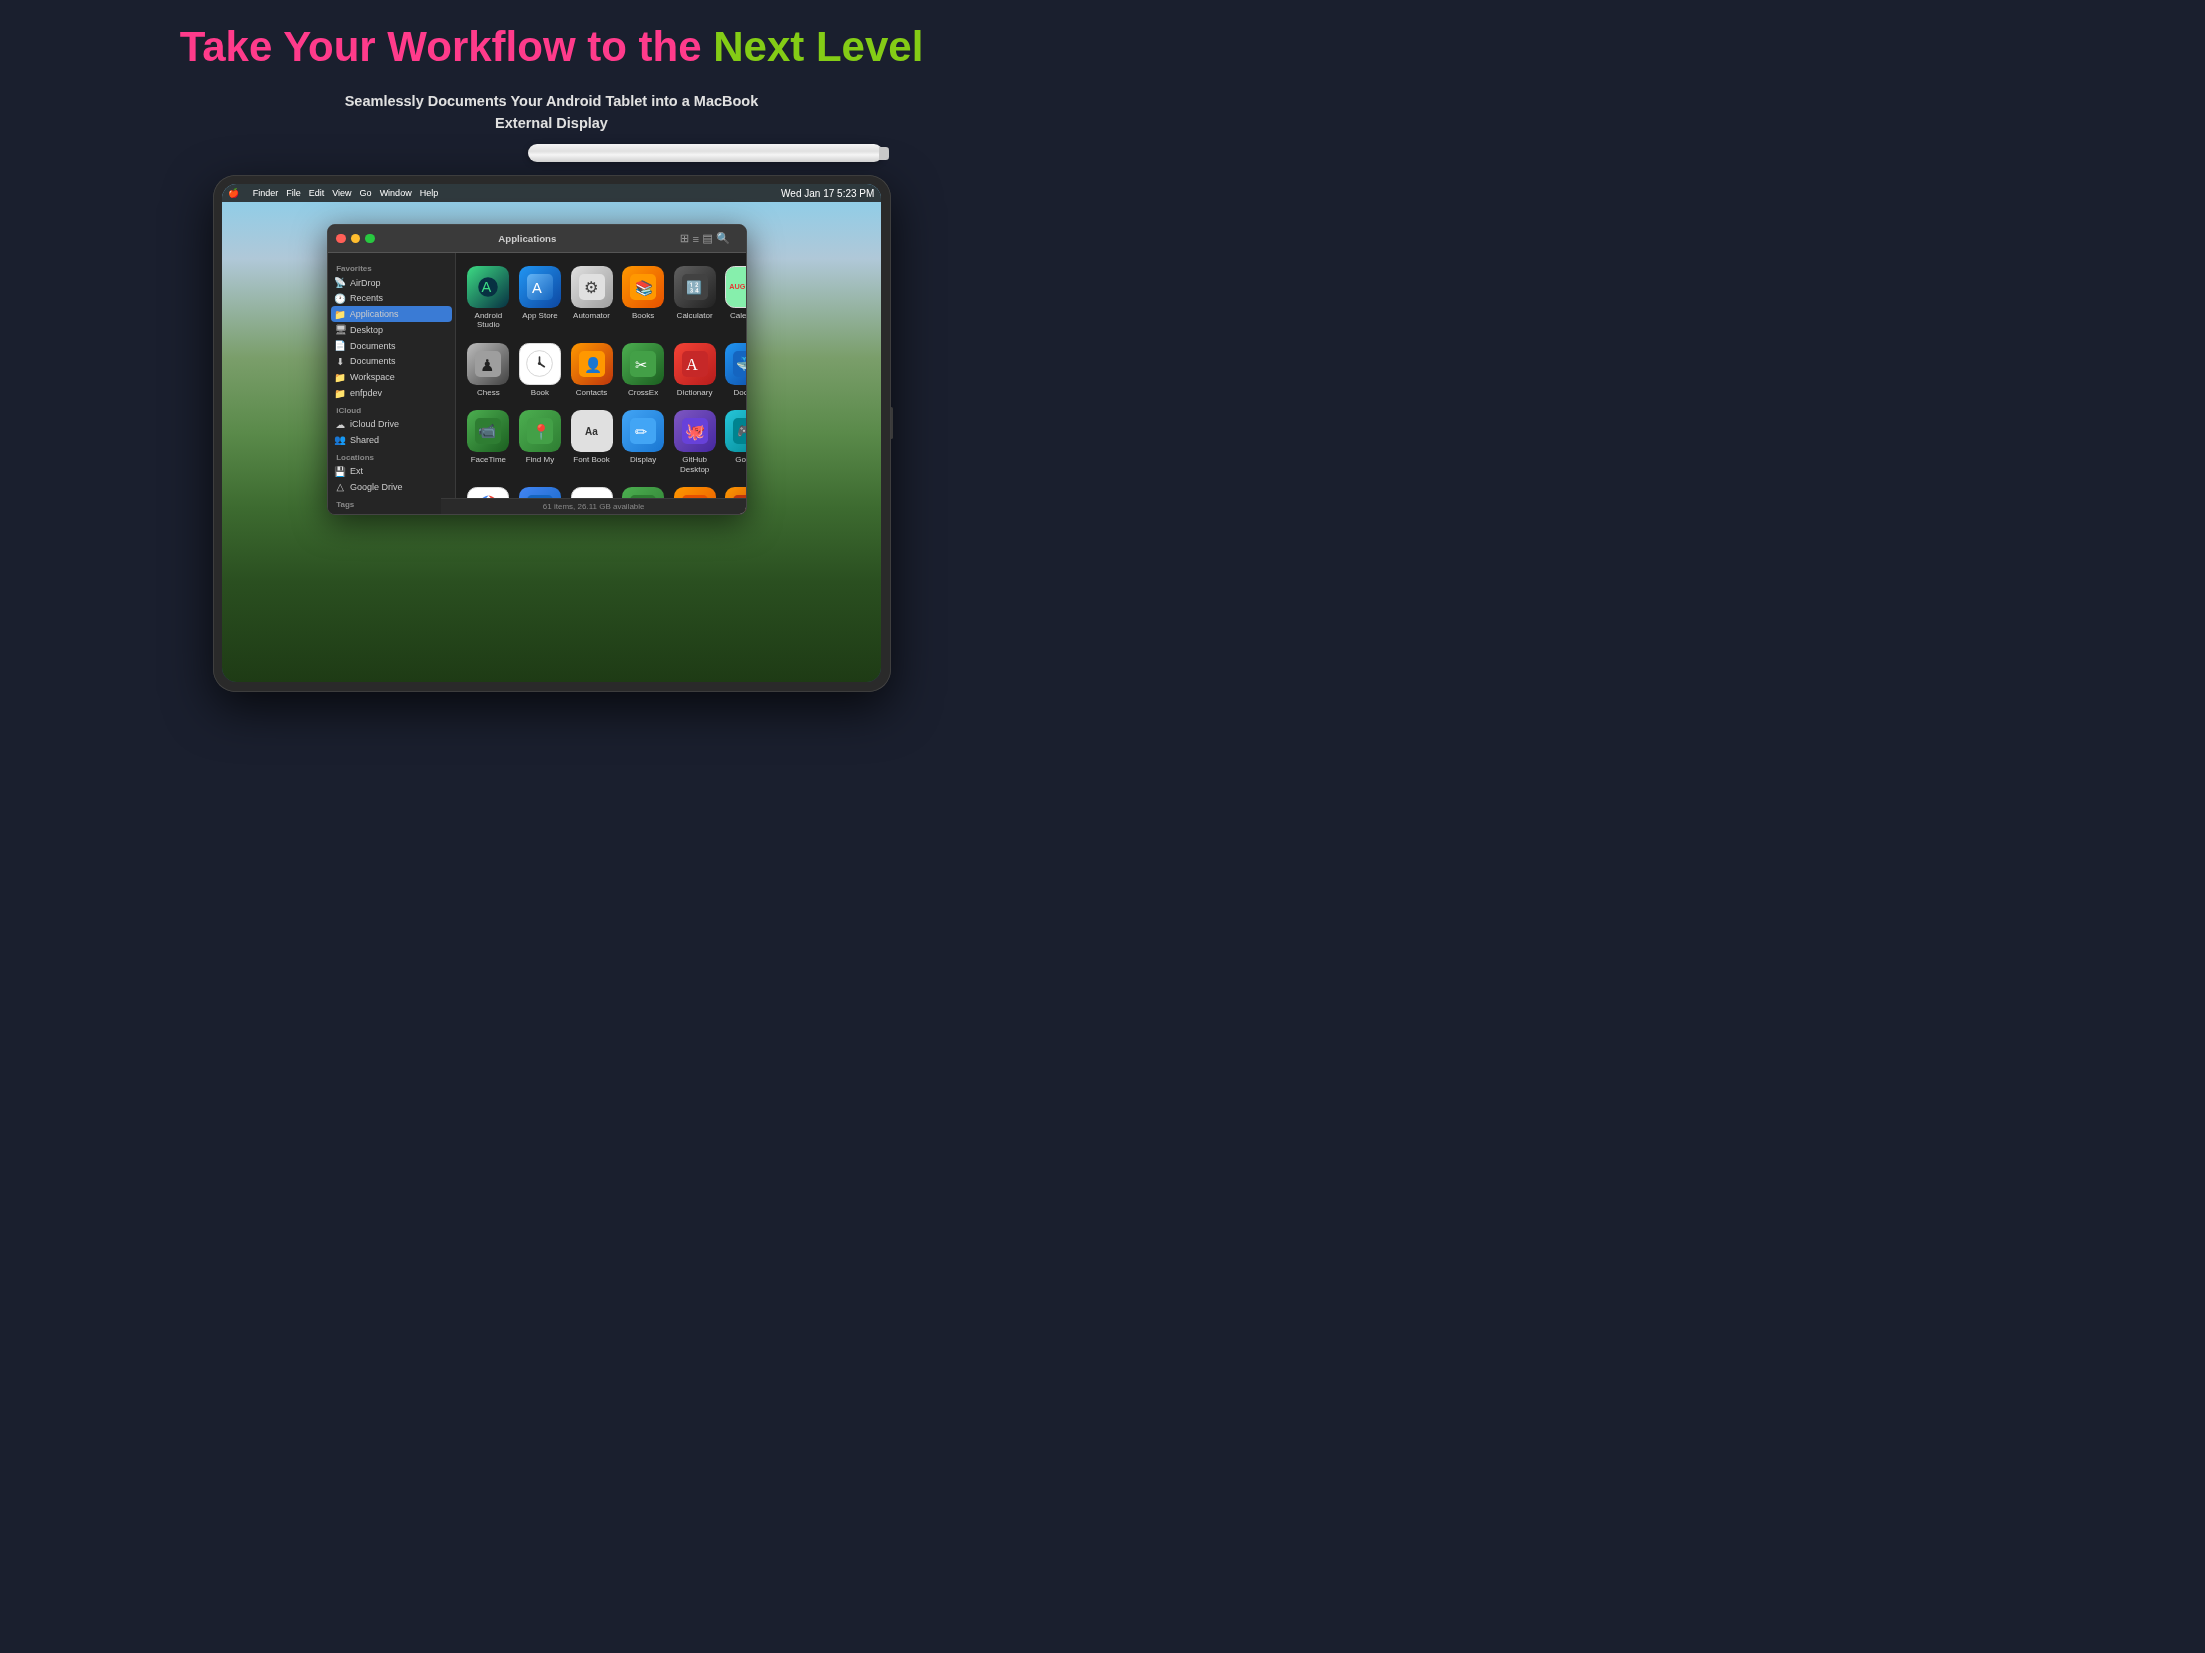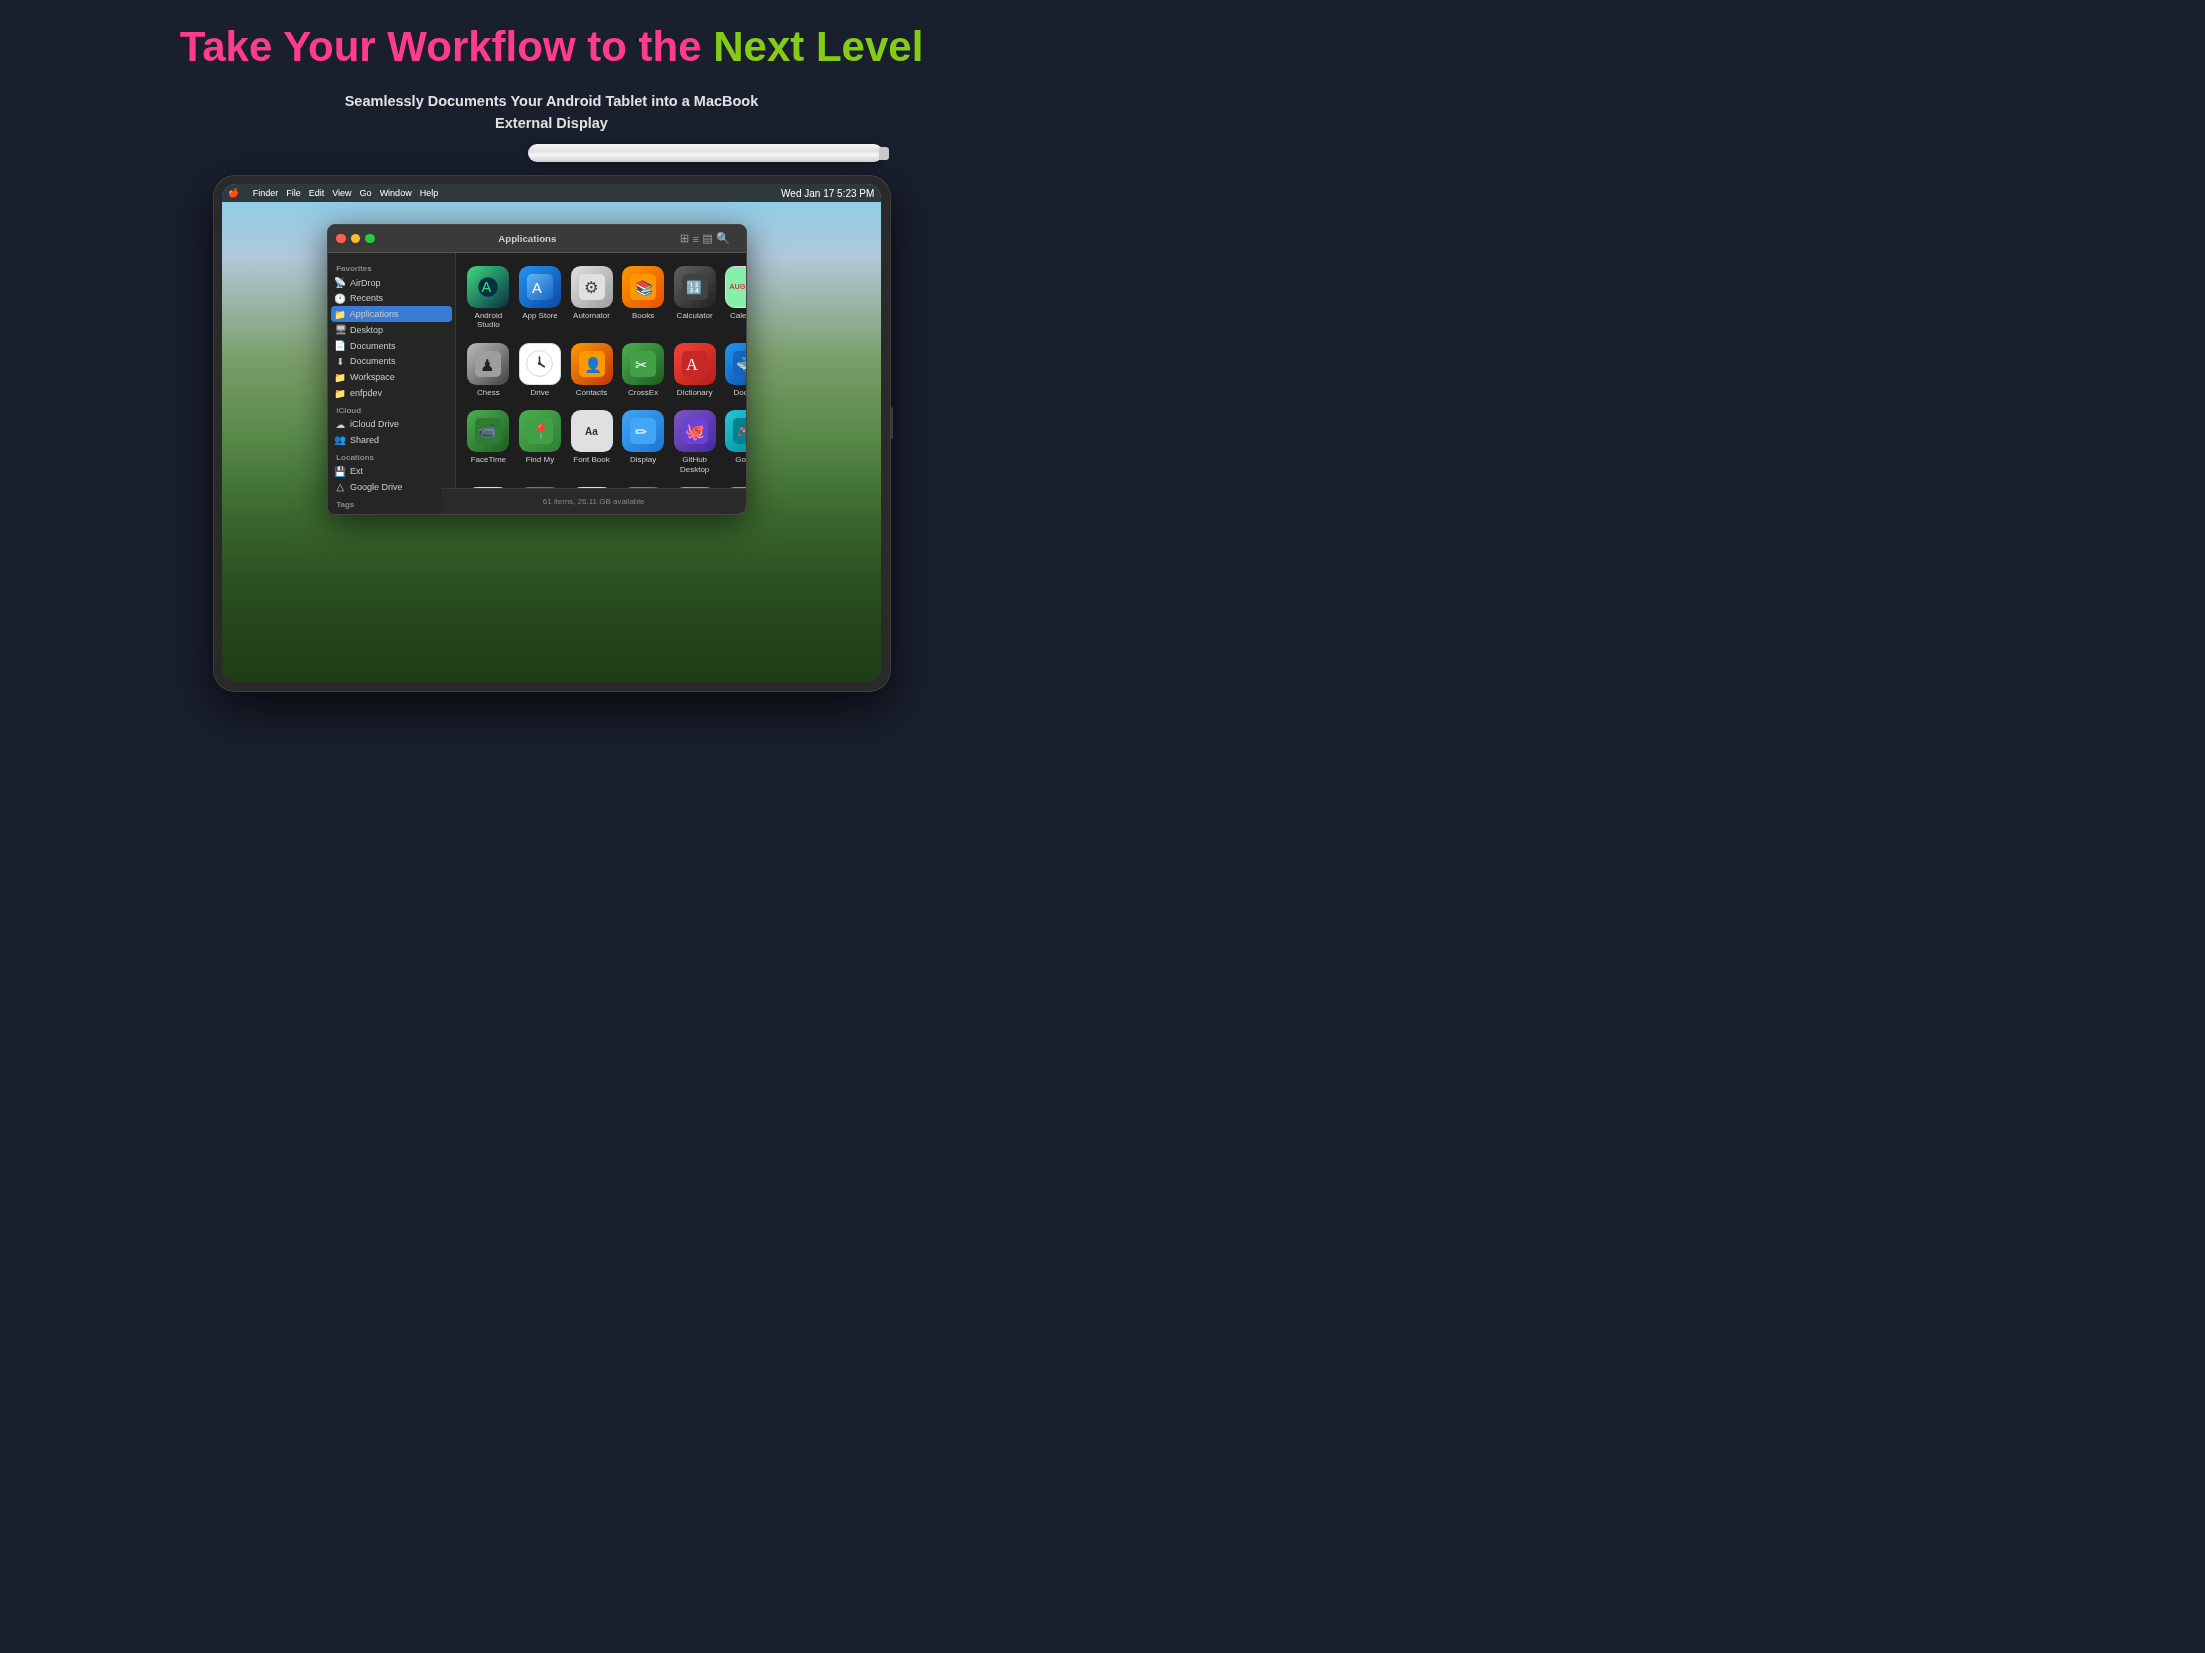--- a/index.html
+++ b/index.html
@@ -277,21 +277,21 @@
       line-height: 1.2;
       max-width: 57px;
       word-break: break-word;
     }
 
     .finder-statusbar {
       position: absolute;
       bottom: 0;
       left: 113px;
       right: 0;
-      height: 26px;
+      height: 16px;
       background: #2a2a2a;
       border-top: 0.8px solid #3a3a3a;
       display: flex;
       align-items: center;
       justify-content: center;
       font-size: 8px;
       color: #888;
     }
 
     
@@ -526,21 +526,21 @@
 
               <div class="app-item">
                 <div class="app-icon icon-clock" style="background: white; border:0.8px solid #ddd;">
                   <svg width="29" height="29" viewBox="0 0 36 36">
                     <circle cx="18" cy="18" r="16" fill="white" stroke="#ccc" stroke-width="1"></circle>
                     <line x1="18" y1="10" x2="18" y2="18" stroke="#333" stroke-width="2" stroke-linecap="round"></line>
                     <line x1="18" y1="18" x2="24" y2="22" stroke="#333" stroke-width="2" stroke-linecap="round"></line>
                     <circle cx="18" cy="18" r="2" fill="#333"></circle>
                   </svg>
                 </div>
-                <span class="app-label">Drive</span>
+                <span class="app-label">Book</span>
               </div>
 
               <div class="app-item">
                 <div class="app-icon icon-contacts">
                   <svg width="26" height="26" viewBox="0 0 32 32" style="font-size:28px">
                       <rect width="32" height="32" rx="6" fill="#ff9800"></rect>
                       <text x="6" y="23" font-size="18" fill="white">👤</text>
                     </svg>
                 </div>
                 <span class="app-label">Contacts</span>

